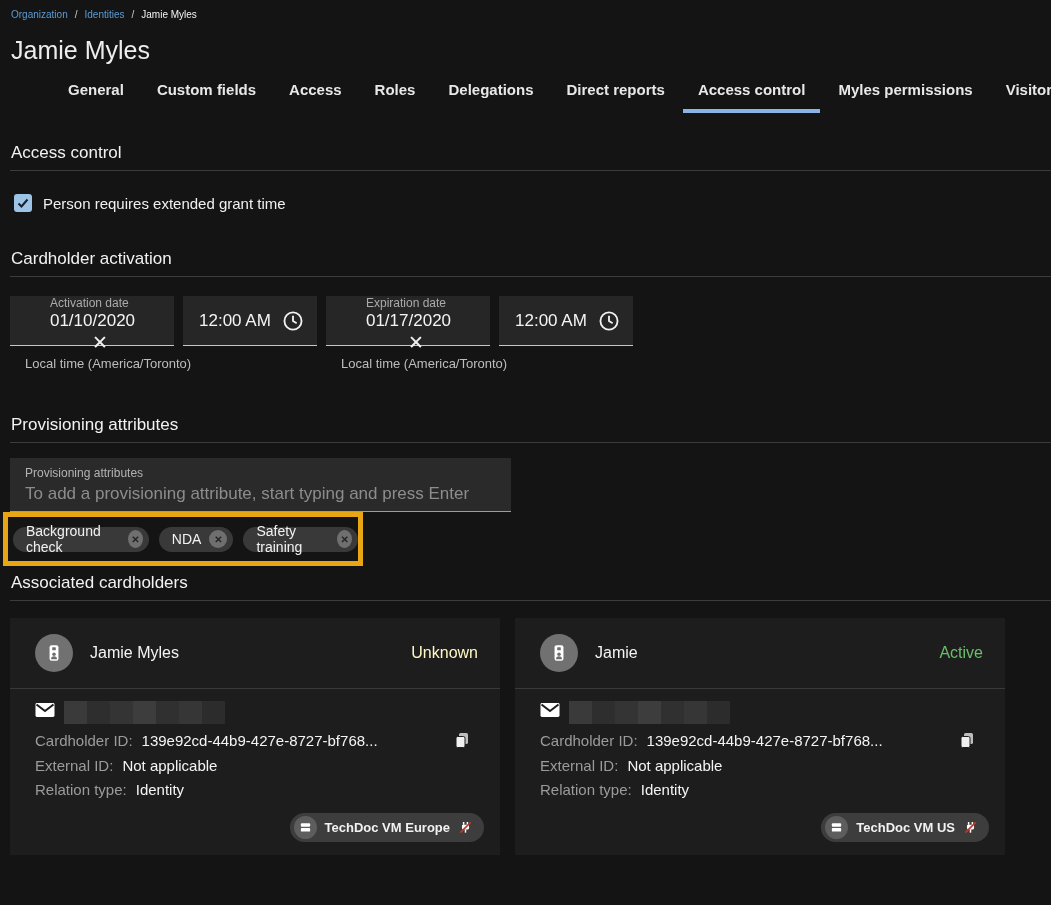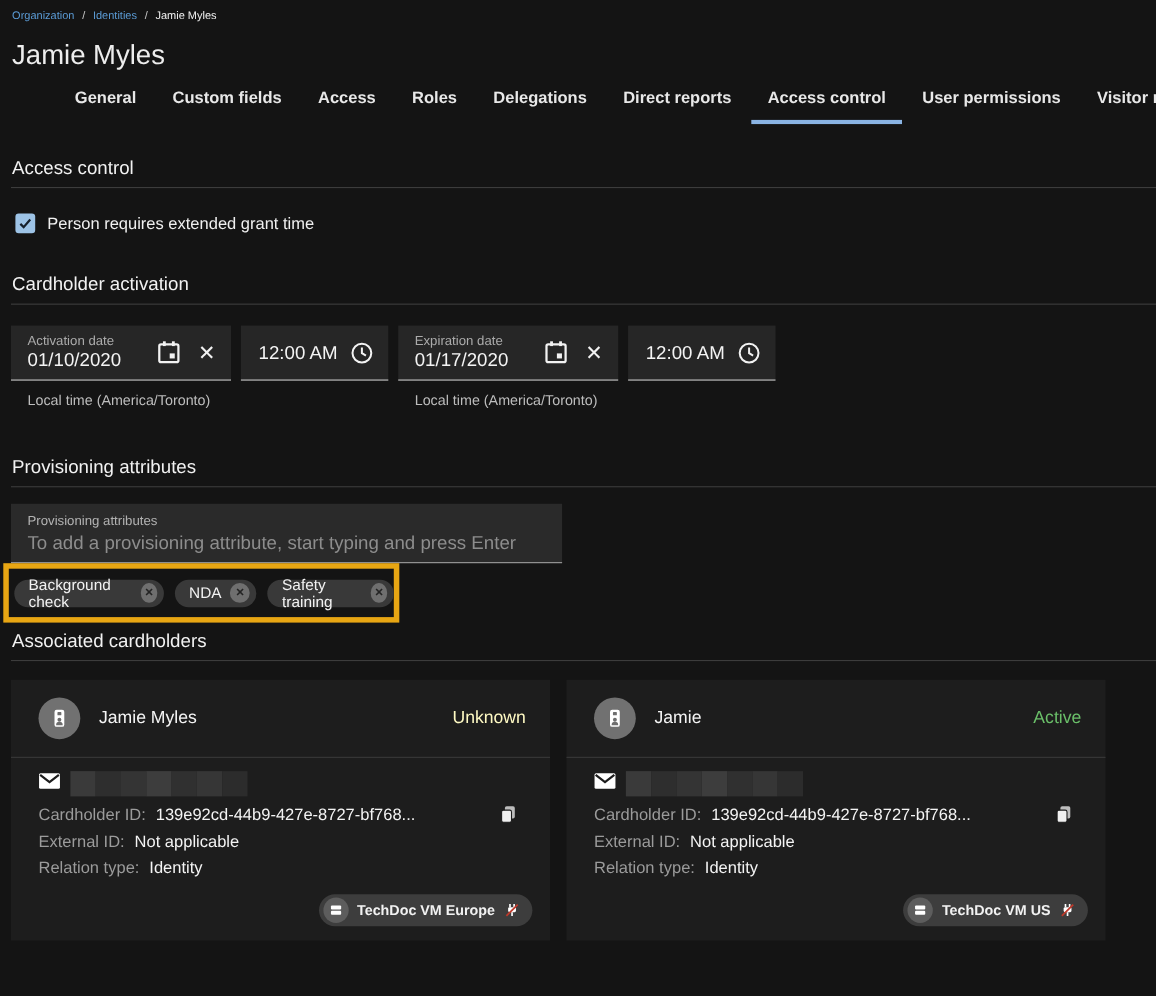--- a/index.html
+++ b/index.html
@@ -25,21 +25,21 @@
   .sec-access{margin-top:30px;}
   .checkbox-row{display:flex;align-items:center;gap:11px;margin:23px 0 0 14px;}
   .checkbox{width:18px;height:18px;border-radius:3px;background:#9DC3E6;display:flex;align-items:center;justify-content:center;cursor:pointer;}
   .checkbox-label{font-size:15px;color:#f0f0f0;}
   .sec-activation{margin-top:37px;}
   
   .fields-row{display:flex;gap:9px;margin:19px 0 0 10px;}
   .field-group{display:flex;flex-direction:column;}
   .group-fields{display:flex;gap:9px;}
   .field{background:#262626;height:50px;box-sizing:border-box;border-bottom:1px solid #c6c6c6;display:flex;align-items:center;}
-  .date-field{width:200px;padding:0 14px 0 15px;}
+  .date-field{width:164px;padding:0 14px 0 15px;flex-direction:column;}
   .time-field{width:134px;padding:0 13px 0 16px;}
   .fld-text{flex:1;display:flex;flex-direction:column;justify-content:center;}
   .fld-label{font-size:12px;color:#ababab;line-height:15px;}
   .fld-value{font-size:17px;color:#f4f4f4;line-height:20px;}
   .time-value{flex:1;font-size:17px;color:#f4f4f4;}
   .clear-x{font-size:19px;color:#f2f2f2;margin-left:15px;cursor:pointer;font-weight:400;}
   .tz-note{font-size:13px;color:#bdbdbd;margin:10px 0 0 15px;}
   .sec-provisioning{margin-top:44px;}
   
   .prov-input{margin:15px 0 0 10px;width:501px;height:54px;box-sizing:border-box;background:#2a2a2a;border-bottom:1px solid #9c9c9c;padding:8px 0 0 15px;cursor:text;}
@@ -88,21 +88,21 @@
 <div class="page-title">Jamie Myles</div>
 
 <div class="tabbar">
   <div class="tab">General</div>
   <div class="tab">Custom fields</div>
   <div class="tab">Access</div>
   <div class="tab">Roles</div>
   <div class="tab">Delegations</div>
   <div class="tab">Direct reports</div>
   <div class="tab active">Access control</div>
-  <div class="tab">User permissions</div>
+  <div class="tab">Myles permissions</div>
   <div class="tab">Visitor mana</div>
 </div>
 
 <div class="sec-access">
   <div class="section-heading">Access control</div>
   <div class="divider"></div>
   <div class="checkbox-row">
     <span class="checkbox">
       <svg width="12" height="12" viewBox="0 0 12 12">
           <polyline points="1.5,6.5 4.5,9.5 10.5,2.5" fill="none" stroke="#16202c" stroke-width="2"></polyline>

